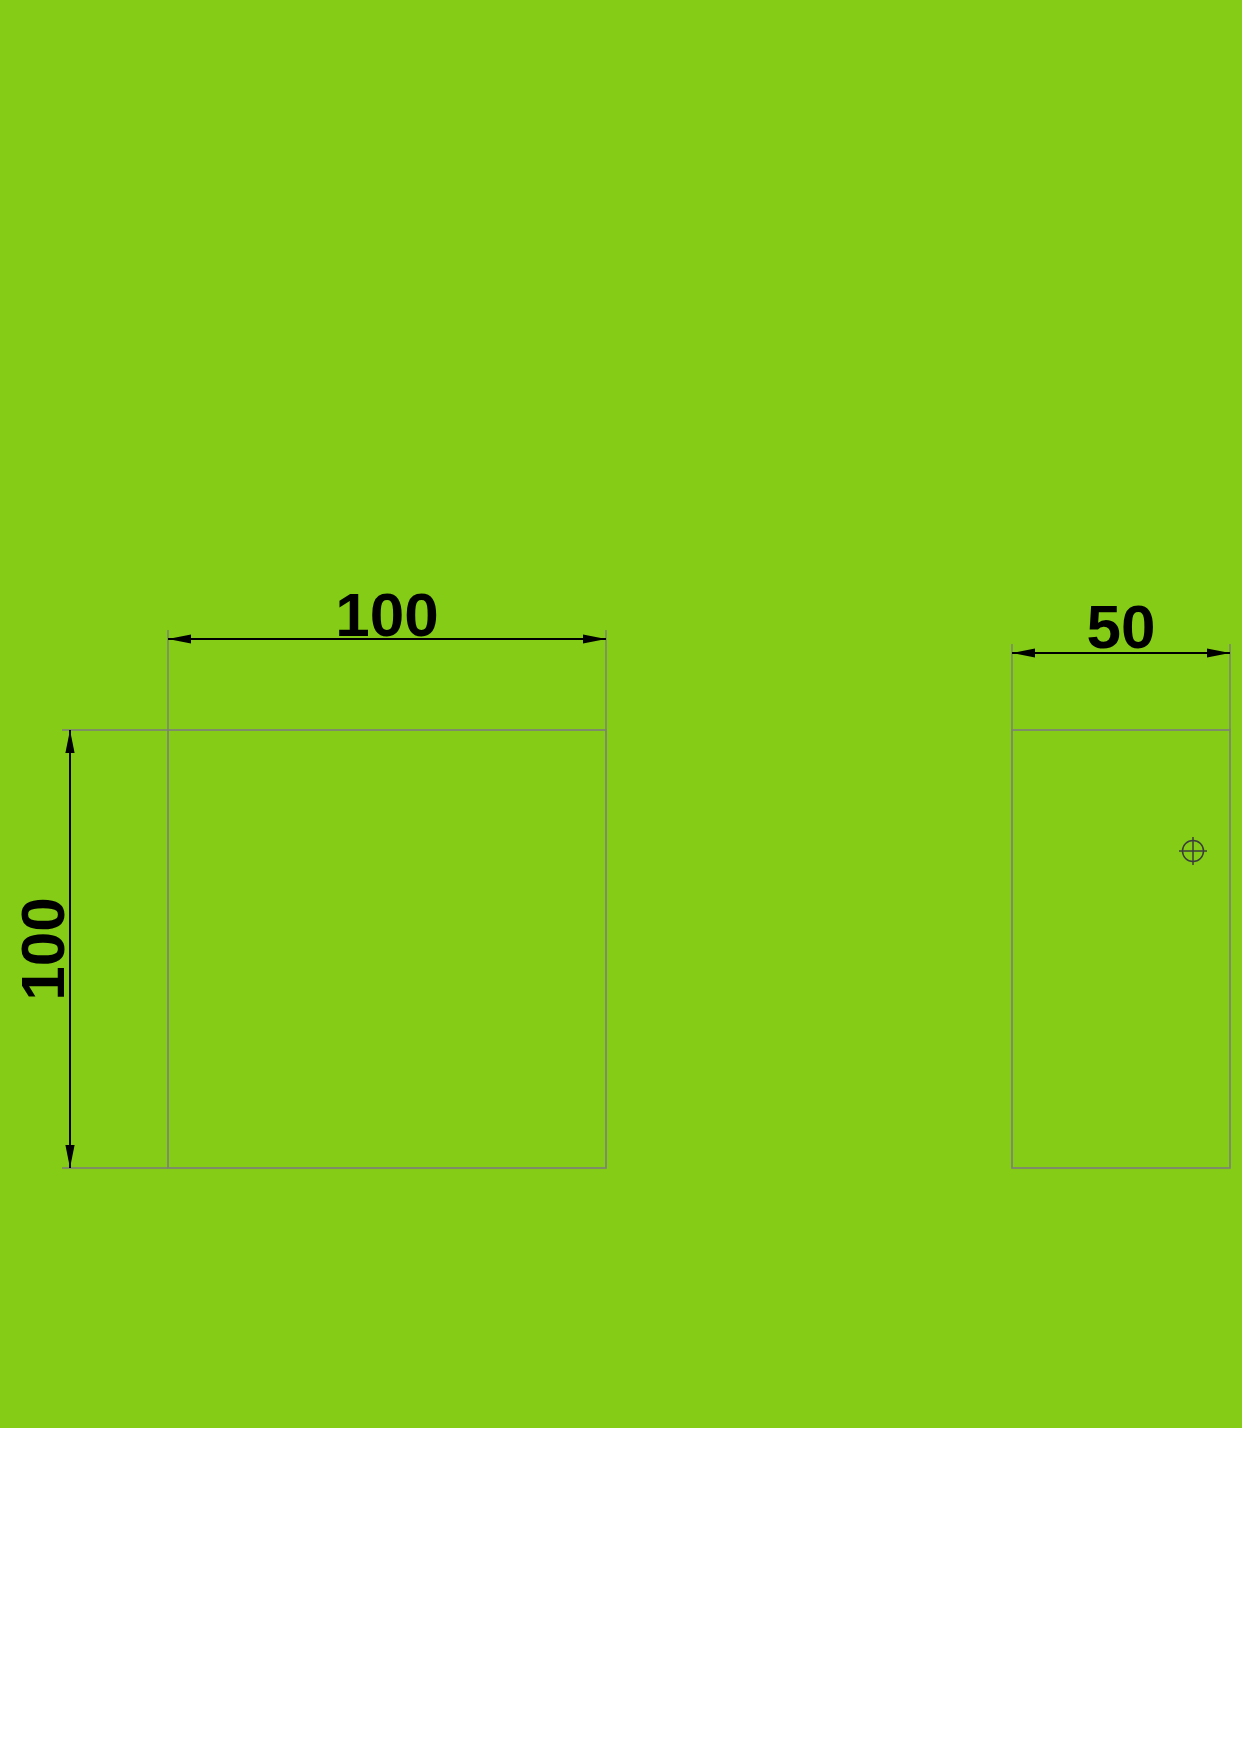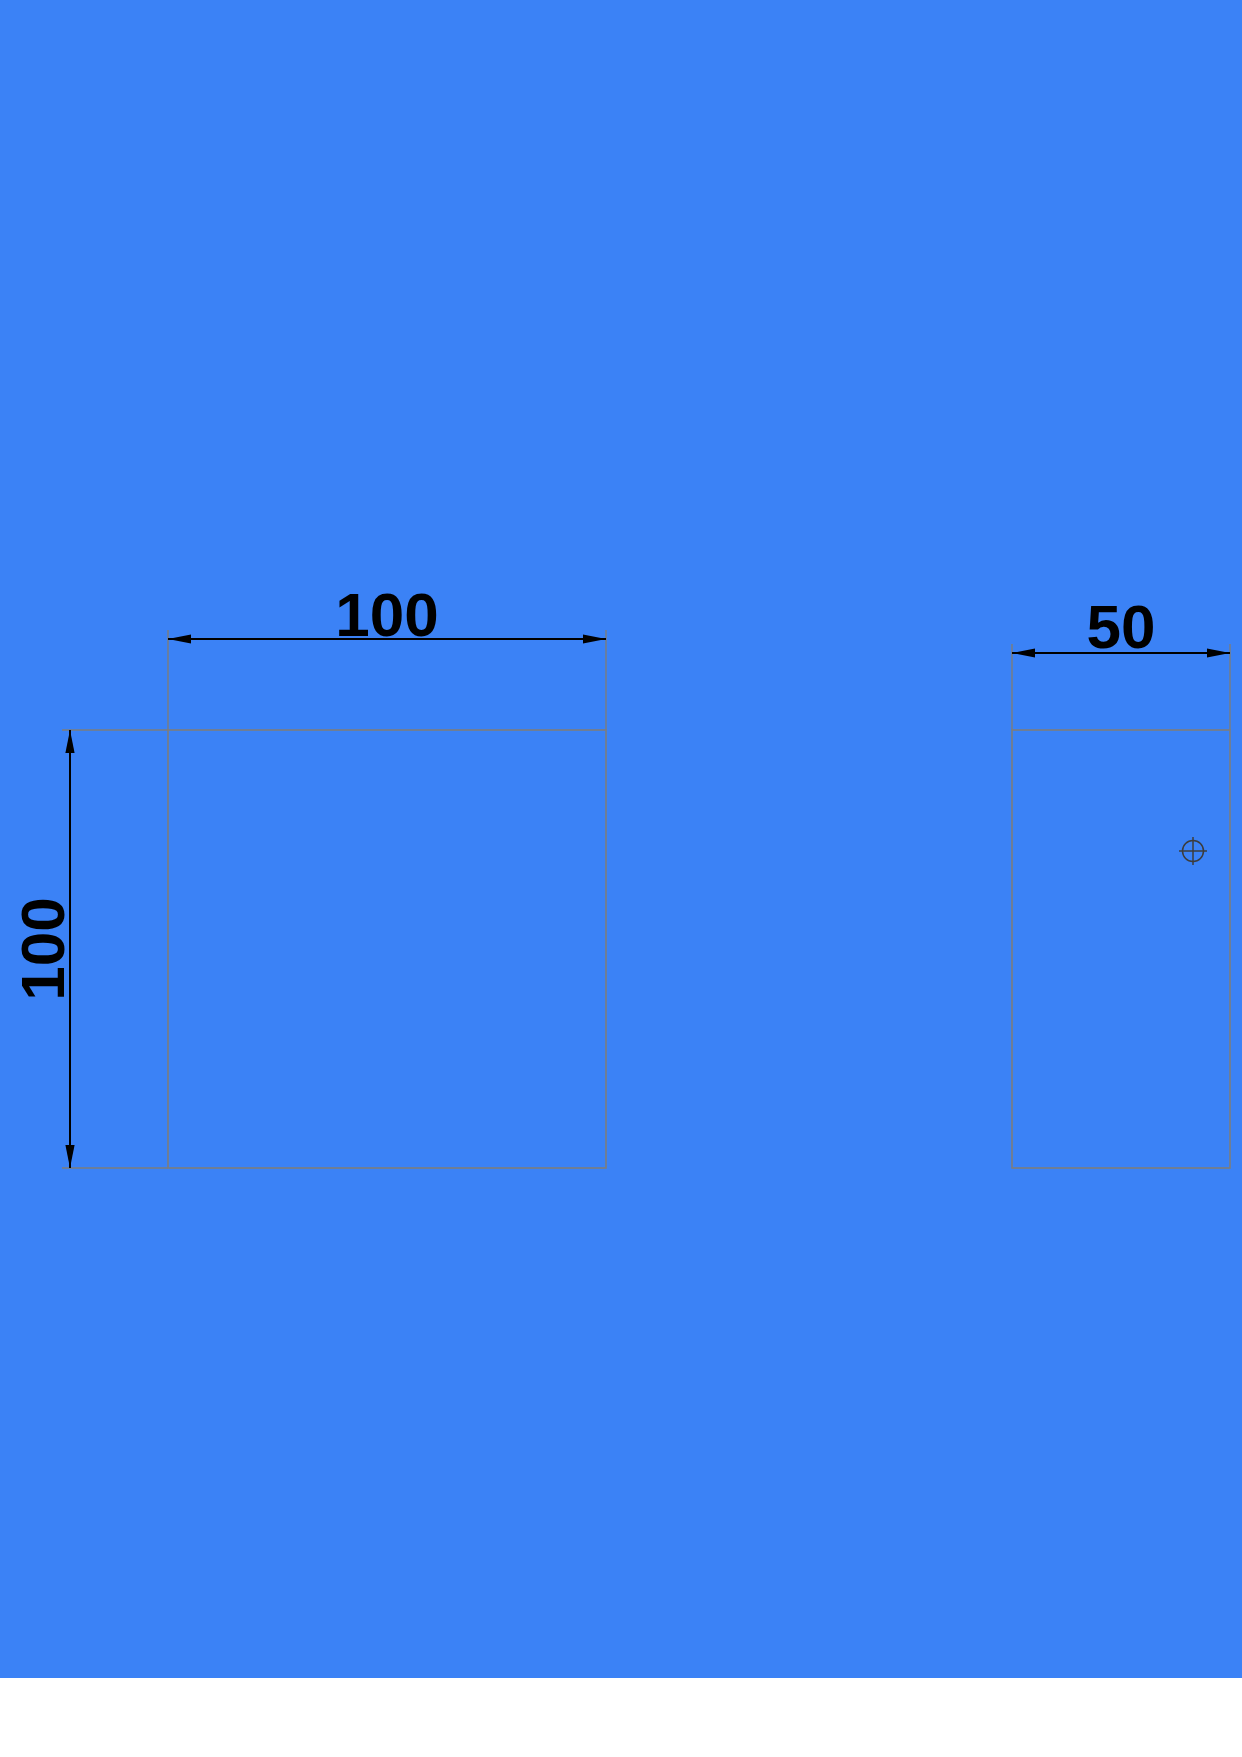--- a/index.html
+++ b/index.html
@@ -3,22 +3,22 @@
 <meta charset="utf-8">
 <style>
   html, body {
     margin: 0;
     padding: 0;
     background: #ffffff;
   }
   .sheet {
     position: relative;
     width: 1242px;
-    height: 1678px;
-    background: #3b82f6;
+    height: 1428px;
+    background: #84cc16;
     overflow: hidden;
   }
   svg text {
     font-family: "Liberation Sans", "DejaVu Sans", sans-serif;
     font-size: 62px;
     font-weight: bold;
     fill: #000000;
   }
 </style>
 </head>

